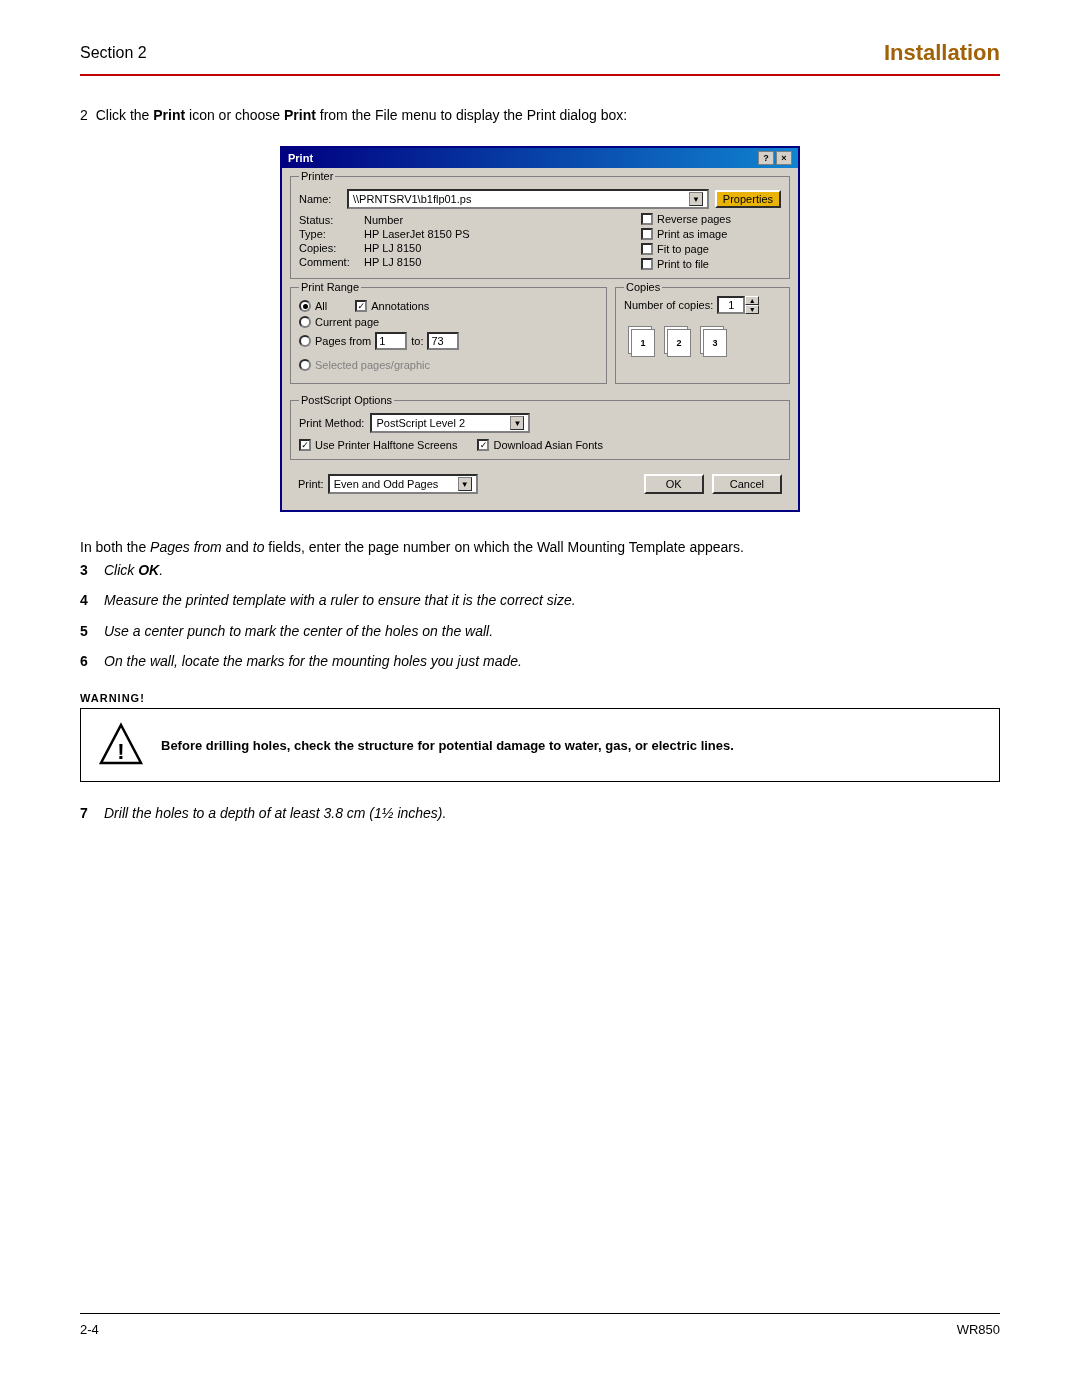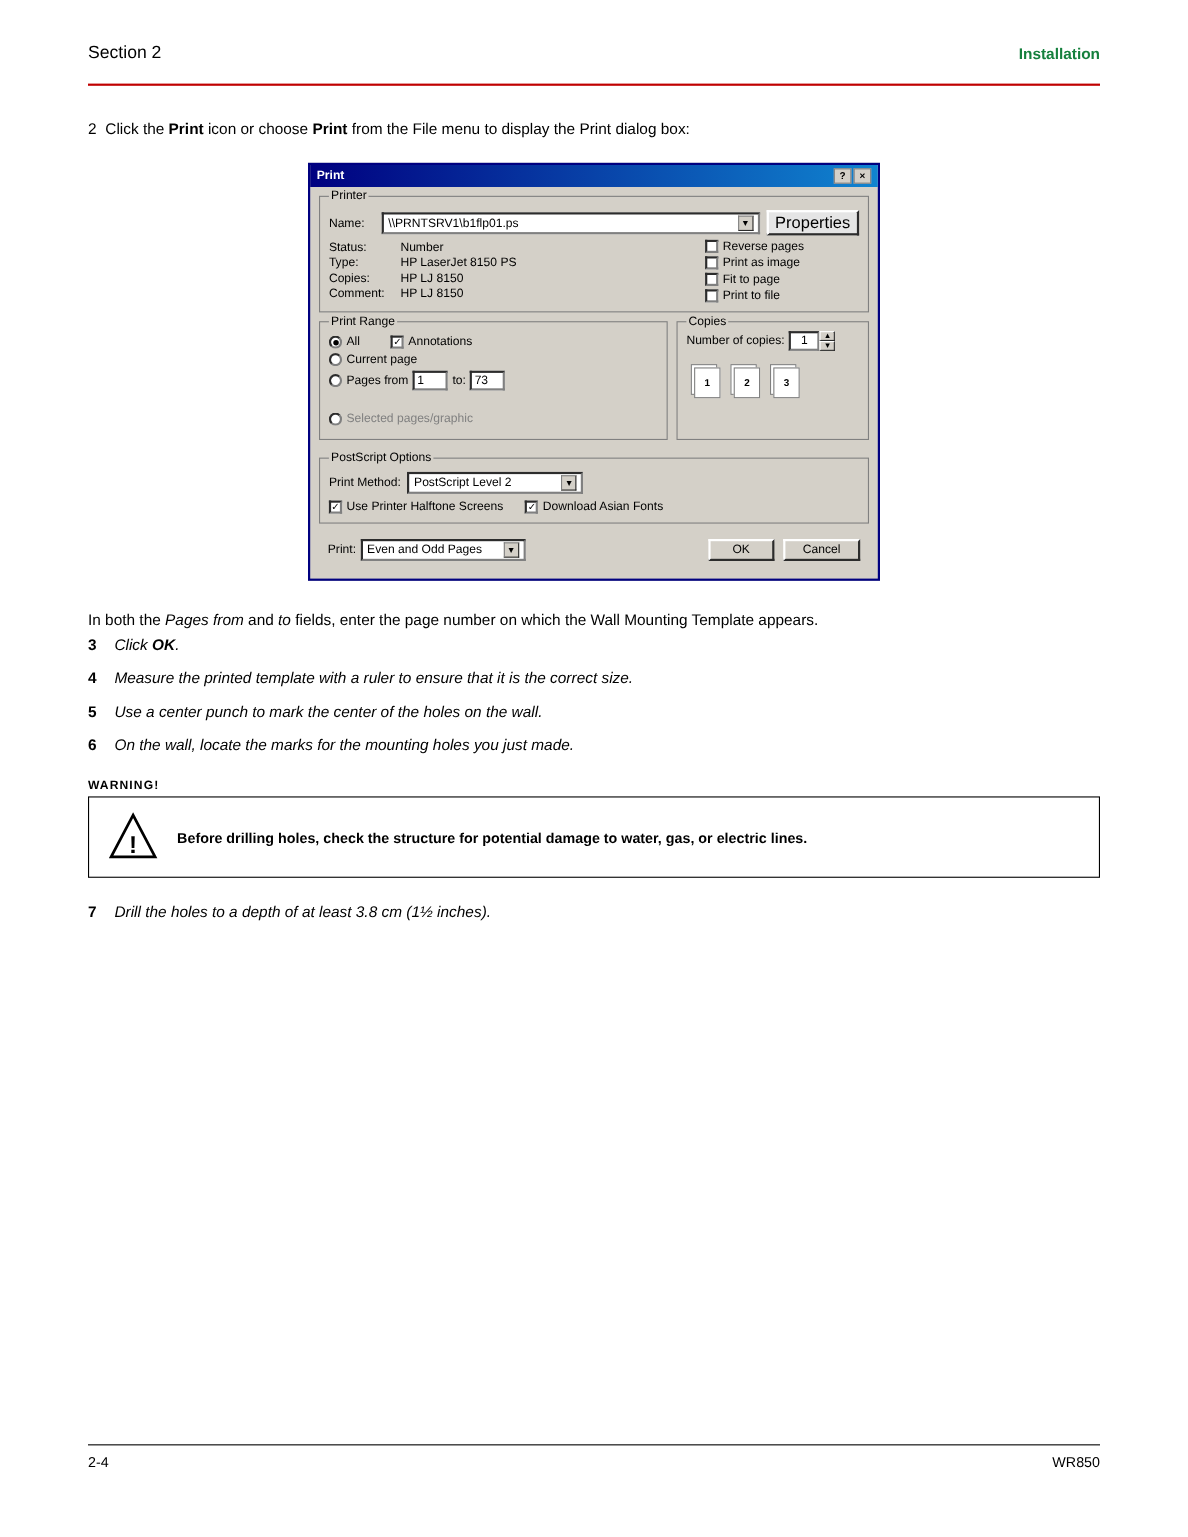--- a/index.html
+++ b/index.html
@@ -19,31 +19,31 @@
       display: flex;
       flex-direction: column;
     }
 
     
     .page-header {
       display: flex;
       justify-content: space-between;
       align-items: center;
       border-bottom: 2px solid #c00000;
-      padding-bottom: 18px;
+      padding-bottom: 8px;
       margin-bottom: 28px;
     }
     .header-section {
       font-size: 16px;
       color: #000;
     }
     .header-installation {
-      font-size: 14px;
+      font-size: 22px;
       font-weight: bold;
-      color: #15803d;
+      color: #a16207;
     }
 
     
     .content {
       flex: 1;
     }
 
     
     .step-intro {
       margin-bottom: 20px;
@@ -149,26 +149,26 @@
       height: 14px;
       background: #d4d0c8;
       border: 1px outset #808080;
       display: flex;
       align-items: center;
       justify-content: center;
       font-size: 8px;
       flex-shrink: 0;
     }
     .properties-btn {
-      background: #e5e5e5;
+      background: #eab308;
       border: 2px outset #ffffff;
       border-right-color: #808080;
       border-bottom-color: #808080;
       padding: 1px 6px;
-      font-size: 15px;
+      font-size: 11px;
       cursor: pointer;
       white-space: nowrap;
     }
 
     .printer-info-row {
       display: flex;
       align-items: flex-end;
       gap: 8px;
     }
     .printer-info-left {
@@ -520,21 +520,21 @@
                   <div class="win-radio"></div>
                   <span>Current page</span>
                 </div>
                 <div class="pages-row">
                   <div class="win-radio"></div>
                   <span>Pages from</span>
                   <input class="small-input" type="text" value="1" style="">
                   <span>to:</span>
                   <input class="small-input" type="text" value="73" style="">
                 </div>
-                <div class="radio-row" style="margin-top:20px;">
+                <div class="radio-row" style="margin-top:9px;">
                   <div class="win-radio"></div>
                   <span class="disabled-text">Selected pages/graphic</span>
                 </div>
               </div>
             </div>
 
             <div class="group-box copies-group">
               <span class="group-label">Copies</span>
               <div class="copies-content">
                 <div class="copies-row">

